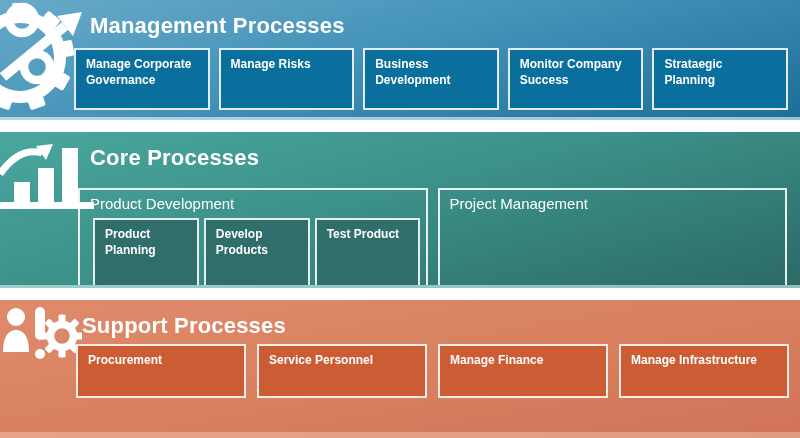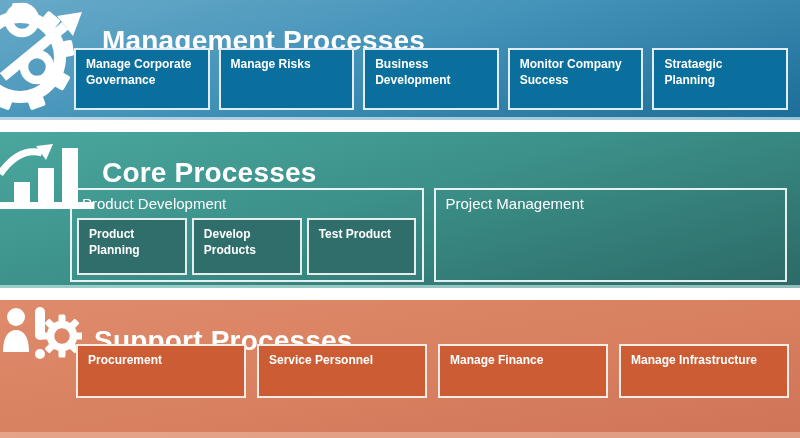--- a/index.html
+++ b/index.html
@@ -21,22 +21,22 @@
     background:linear-gradient(165deg,#4aa79e 0%,#3c918a 45%,#2c6a67 100%);
     border-bottom:3px solid rgba(255,255,255,0.45);
   }
   .band-support{
     top:300px;height:138px;
     background:linear-gradient(170deg,#df8b6b 0%,#d88060 55%,#d17458 100%);
     border-bottom:6px solid rgba(255,255,255,0.22);
   }
 
   .band-title{
-    position:absolute;top:9px;left:86px;margin:16px;
-    color:#ffffff;font-size:28px;font-weight:700;letter-spacing:0.2px;
+    position:absolute;top:9px;left:86px;margin:4px;
+    color:#ffffff;font-size:22px;font-weight:700;letter-spacing:0.2px;
   }
   .band-support .band-title{left:78px;}
 
   .icon{position:absolute;color:#fff;}
   .icon svg{display:block;}
   .icon-mgmt{left:-34px;top:-6px;width:120px;height:120px;}
   .icon-core{left:0;top:8px;width:96px;height:72px;}
   .icon-support{left:2px;top:6px;width:80px;height:56px;}
 
   .boxes{position:absolute;display:flex;border-radius:12px;}
@@ -45,31 +45,31 @@
 
   .pbox{
     flex:1;box-sizing:border-box;
     border:2px solid rgba(255,255,255,0.88);
     color:#ffffff;font-size:12px;font-weight:700;line-height:1.3;
     padding:7px 10px;
   }
   .band-management .pbox{background:#0a6f9d;}
   .band-support .pbox{background:#cc5c33;}
 
-  .groups{position:absolute;top:56px;left:70px;right:13px;display:flex;gap:10px;}
+  .groups{position:absolute;top:56px;left:78px;right:13px;display:flex;gap:10px;}
   .group{
     flex:1;box-sizing:border-box;
     border:2px solid rgba(255,255,255,0.88);
     padding:0 5px 5px 5px;
   }
   .group-header{
     height:28px;line-height:28px;padding-left:5px;
     color:#ffffff;font-size:15px;font-weight:400;
   }
-  .group .boxes{position:static;height:57px;gap:5px;}
+  .group .boxes{position:static;height:69px;gap:5px;margin-left:8px;}
   .group .pbox{background:#2f6e6b;}
   .pbox.link{text-decoration:underline;cursor:pointer;}
 </style>
 </head>
 <body>
 
 <div class="canvas">
 
   <section class="band band-management">
     <span class="icon icon-mgmt">

